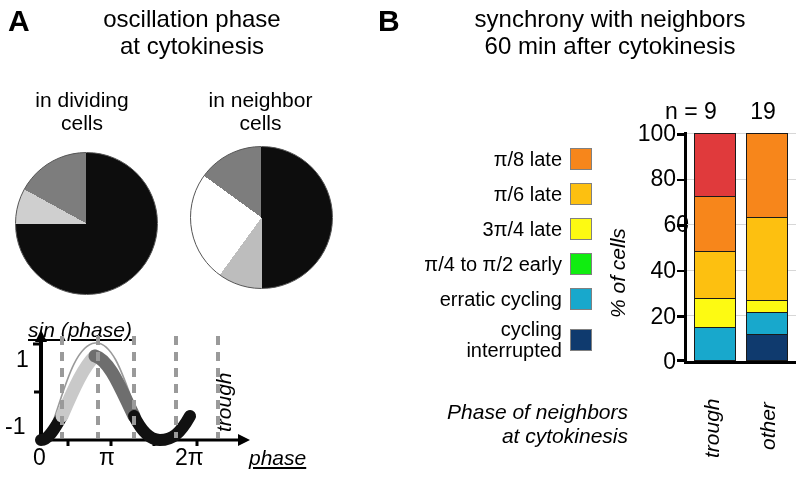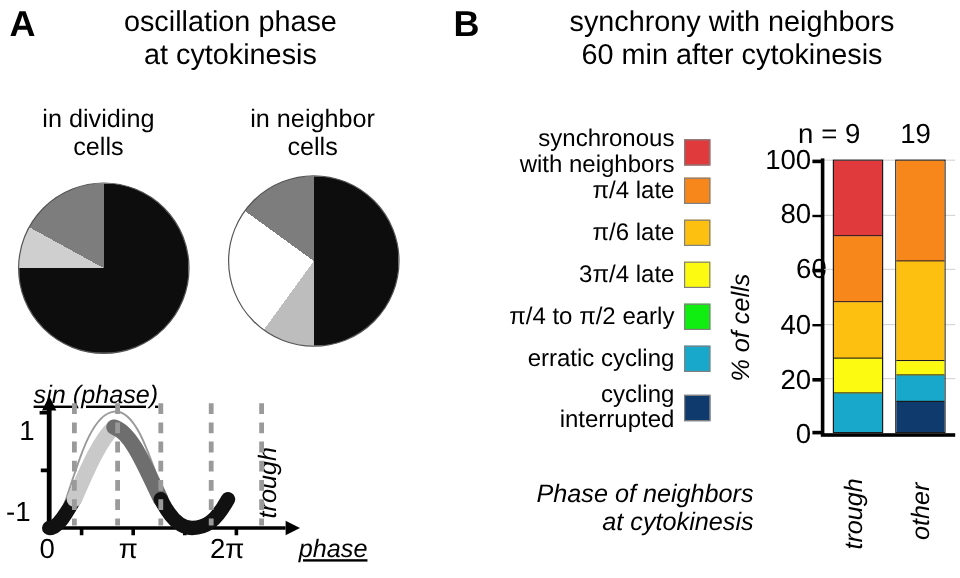--- a/index.html
+++ b/index.html
@@ -207,27 +207,22 @@
   <line x1="176" y1="6" x2="176" y2="108" stroke="#9a9a9a" stroke-width="4" stroke-dasharray="9 7"></line>
   <line x1="218" y1="6" x2="218" y2="108" stroke="#9a9a9a" stroke-width="4" stroke-dasharray="9 7"></line>
 </svg>
 
 <div class="abs panel-letter" style="left:378px; top:6px;">B</div>
 
 <div class="abs panel-title" style="left:424px; top:6px; width:372px; white-space:pre-line;">synchrony with neighbors
 60 min after cytokinesis</div>
 
 <div class="abs" style="left:380px; top:100px; width:212px; height:262px;">
-  <div class="legend-row" style="top:6px;">
-    <span class="legend-text">synchronous
-with neighbors</span>
-    <span class="legend-swatch" style="background:#e03a3c;"></span>
-  </div>
   <div class="legend-row" style="top:48px;">
-    <span class="legend-text">π/4 late</span>
+    <span class="legend-text">π/8 late</span>
     <span class="legend-swatch" style="background:#f7861b;"></span>
   </div>
   <div class="legend-row" style="top:83px;">
     <span class="legend-text">π/6 late</span>
     <span class="legend-swatch" style="background:#fdc010;"></span>
   </div>
   <div class="legend-row" style="top:118px;">
     <span class="legend-text">3π/4 late</span>
     <span class="legend-swatch" style="background:#fdfa12;"></span>
   </div>

